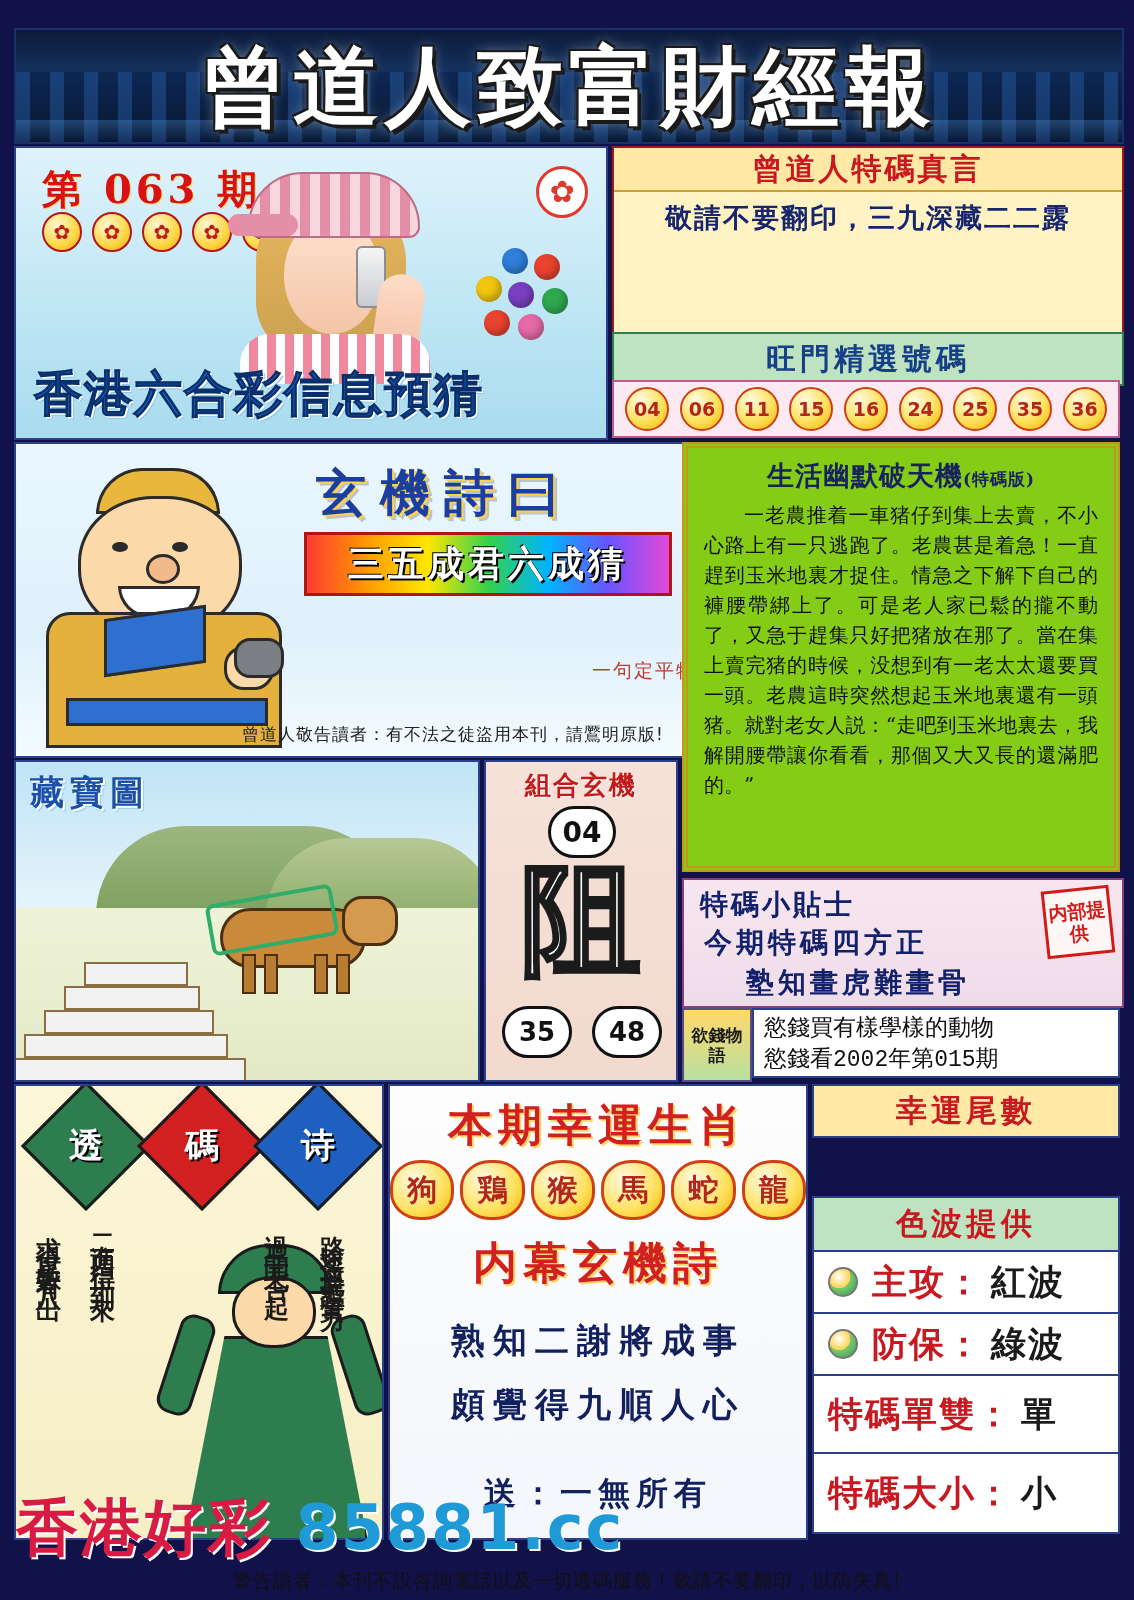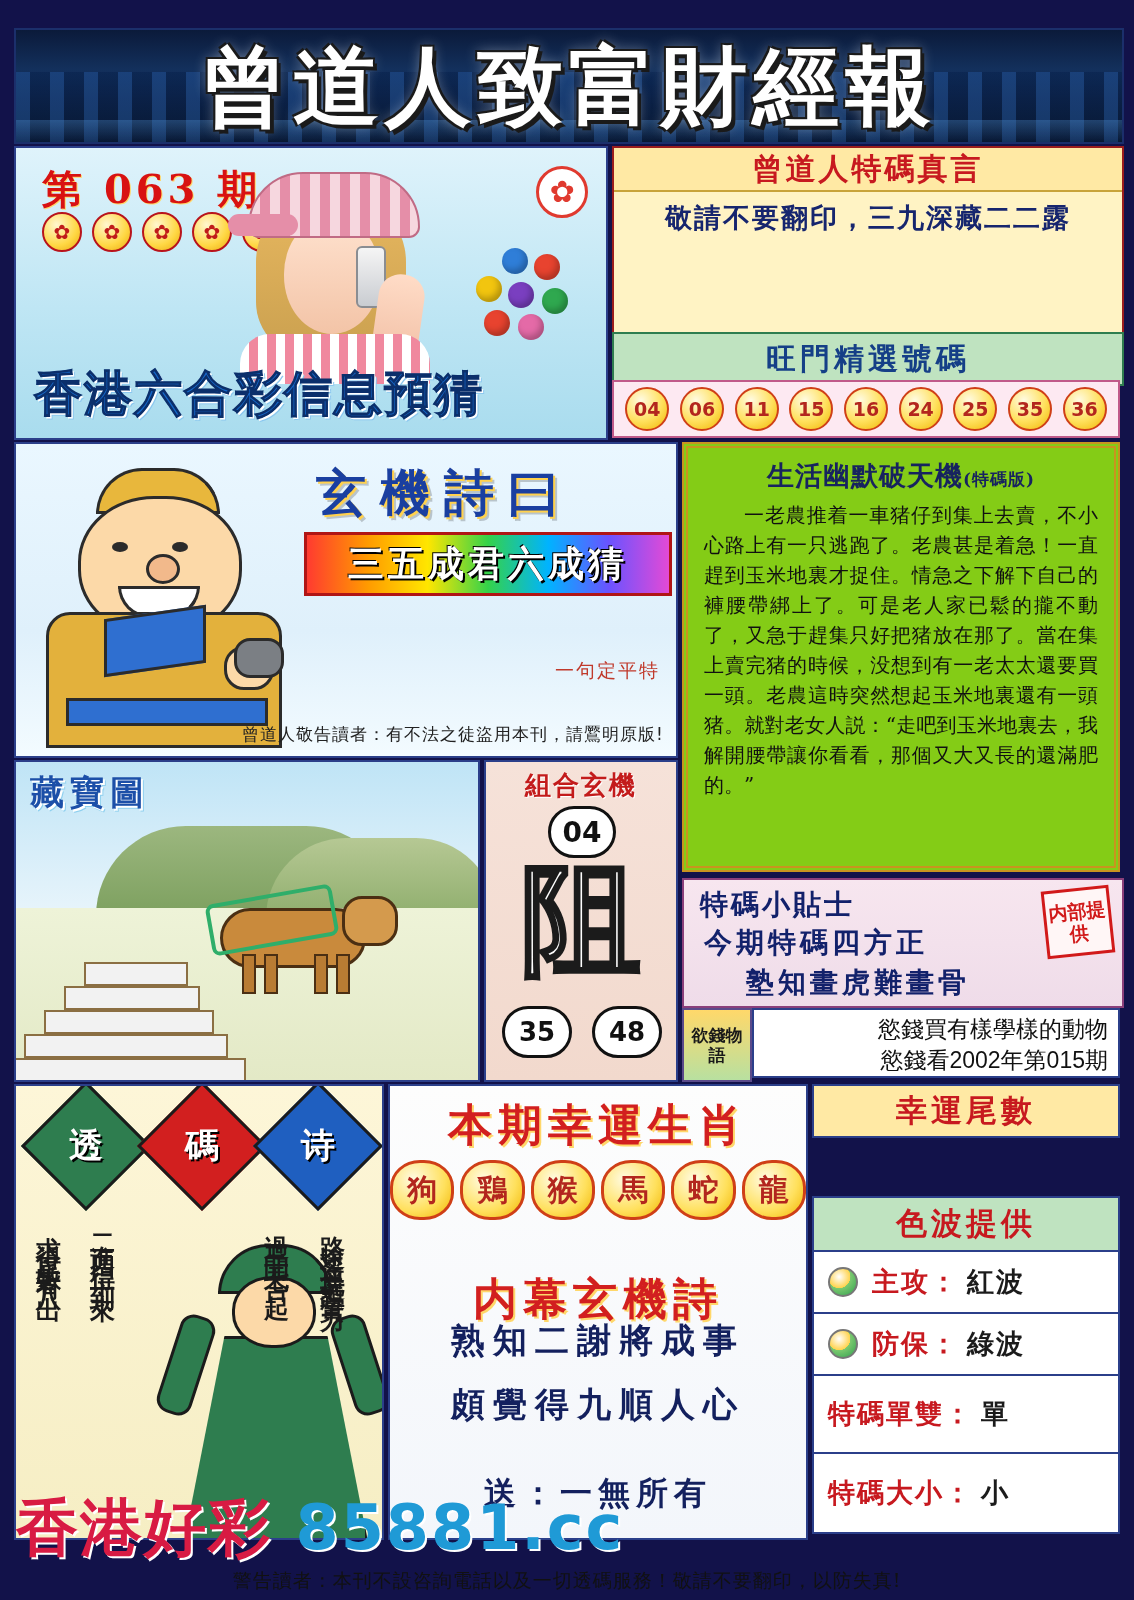--- a/index.html
+++ b/index.html
@@ -88,21 +88,21 @@
     background:#fde9f2;border:2px solid #c05a8a;display:flex;align-items:center;
     justify-content:space-around;padding:0 6px;box-sizing:border-box;}
   .hot-ball{width:40px;height:40px;border-radius:50%;
     background:radial-gradient(circle at 35% 28%,#fffbe2,#ffe05c 55%,#f0b500);
     border:2px solid #cf3f17;display:flex;align-items:center;justify-content:center;
     font-size:19px;font-weight:bold;color:#b3261e;font-family:"DejaVu Sans",sans-serif;}
 
   
   .poem-box{position:absolute;left:14px;top:442px;width:660px;height:312px;
     background:linear-gradient(180deg,#eaf7ff 0%,#dff0fb 60%,#f3fbff 100%);
-    border:2px solid #2b3f8a;overflow:hidden;}
+    border:2px solid #2b3f8a;overflow:hidden;padding-left:37px;}
   .poem-title{position:absolute;left:300px;top:16px;font-family:"DejaVu Serif",serif;
     font-weight:bold;font-size:50px;letter-spacing:14px;color:#1a3fa0;
     text-shadow:2px 2px 0 #ffd14d,4px 4px 0 rgba(0,0,0,.2);}
   .poem-phrase{position:absolute;left:288px;top:88px;width:362px;height:58px;border:3px solid #b01515;
     background:linear-gradient(90deg,#ff3b30,#ff9a00,#ffe600,#34d24a,#00b3ff,#6a53ff,#e34ad6);
     display:flex;align-items:center;justify-content:center;}
   .poem-phrase span{font-family:"DejaVu Serif",serif;font-weight:bold;font-size:36px;letter-spacing:4px;
     color:#ffffff;text-shadow:2px 2px 0 #000,-1px -1px 0 #000;}
   .poem-note{position:absolute;right:16px;top:214px;font-family:"DejaVu Serif",serif;
     font-size:19px;color:#c0392b;letter-spacing:2px;}
@@ -188,21 +188,21 @@
     color:#d11a1a;font-family:"DejaVu Serif",serif;font-weight:bold;font-size:19px;line-height:22px;
     display:flex;flex-wrap:wrap;align-content:center;justify-content:center;text-align:center;
     transform:rotate(-6deg);background:#fff6f6;}
 
   .money-tag{position:absolute;left:682px;top:1008px;width:66px;height:70px;
     border:2px solid #5a4a8a;background:linear-gradient(180deg,#ffd86a,#b8e0a0);
     font-family:"DejaVu Serif",serif;font-weight:bold;font-size:17px;color:#1a1a1a;
     display:flex;flex-wrap:wrap;align-content:center;justify-content:center;line-height:20px;text-align:center;}
   .money-box{position:absolute;left:752px;top:1008px;width:368px;height:70px;
     background:#fff;border:2px solid #2b3f8a;padding:4px 10px;box-sizing:border-box;}
-  .money-line{font-family:Liberation Sans, sans-serif;font-size:23px;line-height:31px;color:#111;text-align:right;}
+  .money-line{font-family:Liberation Mono, monospace;font-size:23px;line-height:31px;color:#111;}
 
   
   .tou-box{position:absolute;left:14px;top:1084px;width:366px;height:452px;
     background:linear-gradient(180deg,#fdf6d8,#f6eec4);border:2px solid #2b3f8a;overflow:hidden;}
   .diamond{position:absolute;top:14px;width:86px;height:86px;transform:rotate(45deg);
     border:3px solid #1b1b1b;display:flex;align-items:center;justify-content:center;}
   .diamond span{transform:rotate(-45deg);font-family:"DejaVu Serif",serif;font-weight:bold;
     font-size:34px;color:#fff;text-shadow:2px 2px 0 #000;}
   .vtext{position:absolute;top:130px;writing-mode:vertical-rl;text-orientation:upright;
     font-family:"DejaVu Serif",serif;font-weight:bold;font-size:25px;letter-spacing:10px;color:#1b1b1b;}
@@ -220,34 +220,34 @@
   .lucky-box{position:absolute;left:388px;top:1084px;width:416px;height:452px;
     background:linear-gradient(180deg,#fdfdfd,#f3f6fb);border:2px solid #2b3f8a;overflow:hidden;}
   .lucky-t1{position:absolute;left:0;top:10px;width:416px;text-align:center;font-family:"DejaVu Serif",serif;
     font-weight:bold;font-size:44px;letter-spacing:6px;color:#d21f1f;text-shadow:2px 2px 0 #ffd76a;}
   .zodiac-row{position:absolute;left:0;top:74px;width:416px;display:flex;justify-content:center;gap:6px;}
   .zod{width:60px;height:54px;border-radius:30px/27px;
     background:radial-gradient(circle at 35% 30%,#fffbe2,#ffe05c 60%,#f0b500);
     border:3px solid #cf3f17;display:flex;align-items:center;justify-content:center;
     font-family:"DejaVu Serif",serif;font-weight:bold;font-size:30px;color:#b3261e;}
   .lucky-t2{position:absolute;left:0;top:148px;width:416px;text-align:center;font-family:"DejaVu Serif",serif;
-    font-weight:bold;font-size:44px;letter-spacing:6px;color:#d21f1f;text-shadow:2px 2px 0 #ffd76a;margin-top:36px;}
+    font-weight:bold;font-size:44px;letter-spacing:6px;color:#d21f1f;text-shadow:2px 2px 0 #ffd76a;}
   .lucky-line{position:absolute;left:0;width:416px;text-align:center;font-family:"DejaVu Serif",serif;
     font-weight:bold;font-size:34px;letter-spacing:8px;color:#13205e;}
   .send-line{position:absolute;left:0;bottom:22px;width:416px;text-align:center;font-family:"DejaVu Serif",serif;
     font-weight:bold;font-size:32px;letter-spacing:6px;color:#13205e;}
 
   .right-col{position:absolute;left:812px;top:1084px;width:308px;height:452px;}
   .rc-cell{position:absolute;left:0;width:308px;border:2px solid #2b3f8a;box-sizing:border-box;
     display:flex;align-items:center;justify-content:center;
     font-family:"DejaVu Serif",serif;font-weight:bold;}
   .rc-title{background:#ffe9a4;color:#c7191f;font-size:31px;letter-spacing:4px;}
   .rc-tail{background:#fff;color:#1a3fa0;font-size:36px;letter-spacing:14px;}
   .rc-sub{background:#bfe3c0;color:#c7191f;font-size:31px;letter-spacing:4px;}
-  .rc-kv{background:#fff;font-size:27px;letter-spacing:2px;color:#1b1b1b;justify-content:flex-start;
+  .rc-kv{background:#fff;font-size:35px;letter-spacing:2px;color:#1b1b1b;justify-content:flex-start;
     padding-left:14px;gap:8px;}
   .rc-kv .k{color:#c7191f;}
   .rc-kv .v{color:#1b1b1b;}
   .rc-dot{width:26px;height:26px;border-radius:50%;margin-right:6px;
     background:radial-gradient(circle at 35% 30%,#fff,#ffd34d 45%,#7bc96f 46%,#2f9e4f);
     border:2px solid #777;flex:none;}
 
   
   .footer-note{position:absolute;left:14px;bottom:6px;width:1106px;text-align:center;
     font-family:"DejaVu Serif",serif;font-size:19px;color:#111;letter-spacing:1px;}

